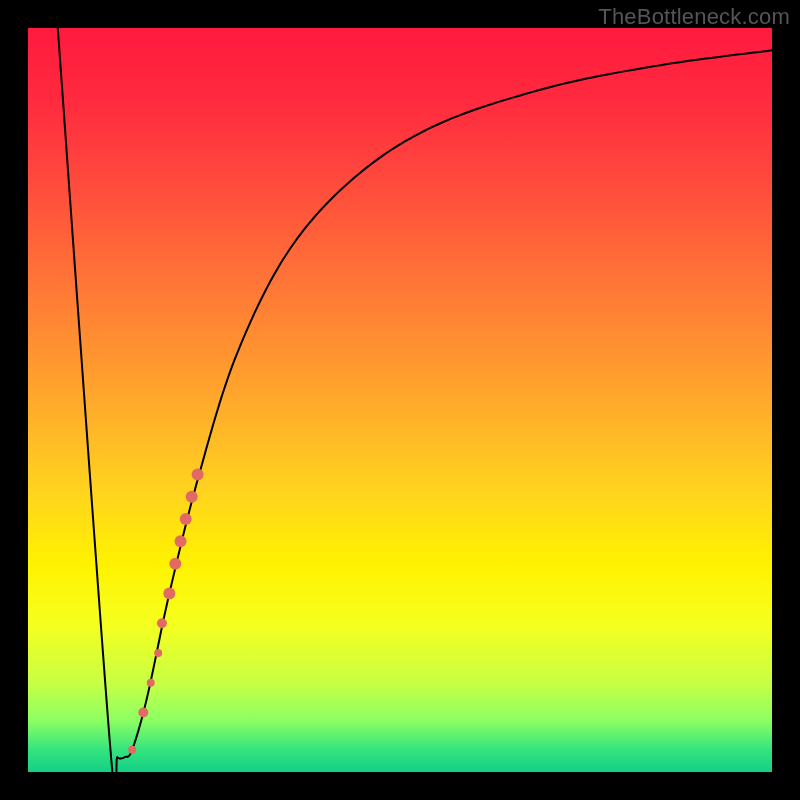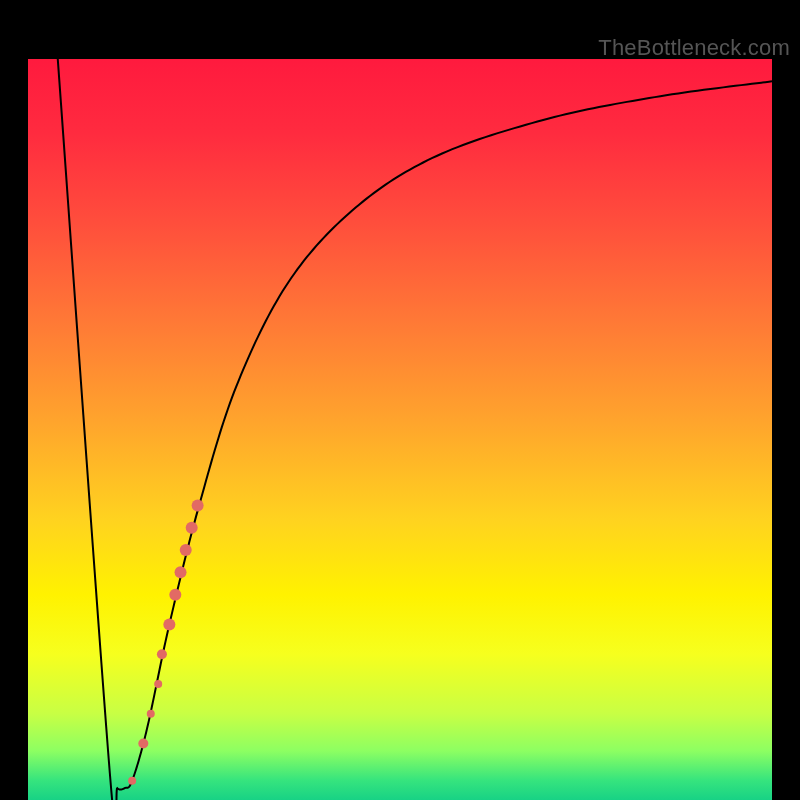--- a/index.html
+++ b/index.html
@@ -9,21 +9,20 @@
     height: 800px;
     overflow: hidden;
     background: #000;
     font-family: Arial, Helvetica, sans-serif;
   }
   .frame {
     position: absolute;
     top: 0; left: 0;
     width: 800px; height: 648px;
     background: #000;
-    margin-top: 31px;
   }
   .plot {
     position: absolute;
     top: 28px;
     left: 28px;
     width: 744px;
     height: 744px;
     overflow: hidden;
   }
   .watermark {

